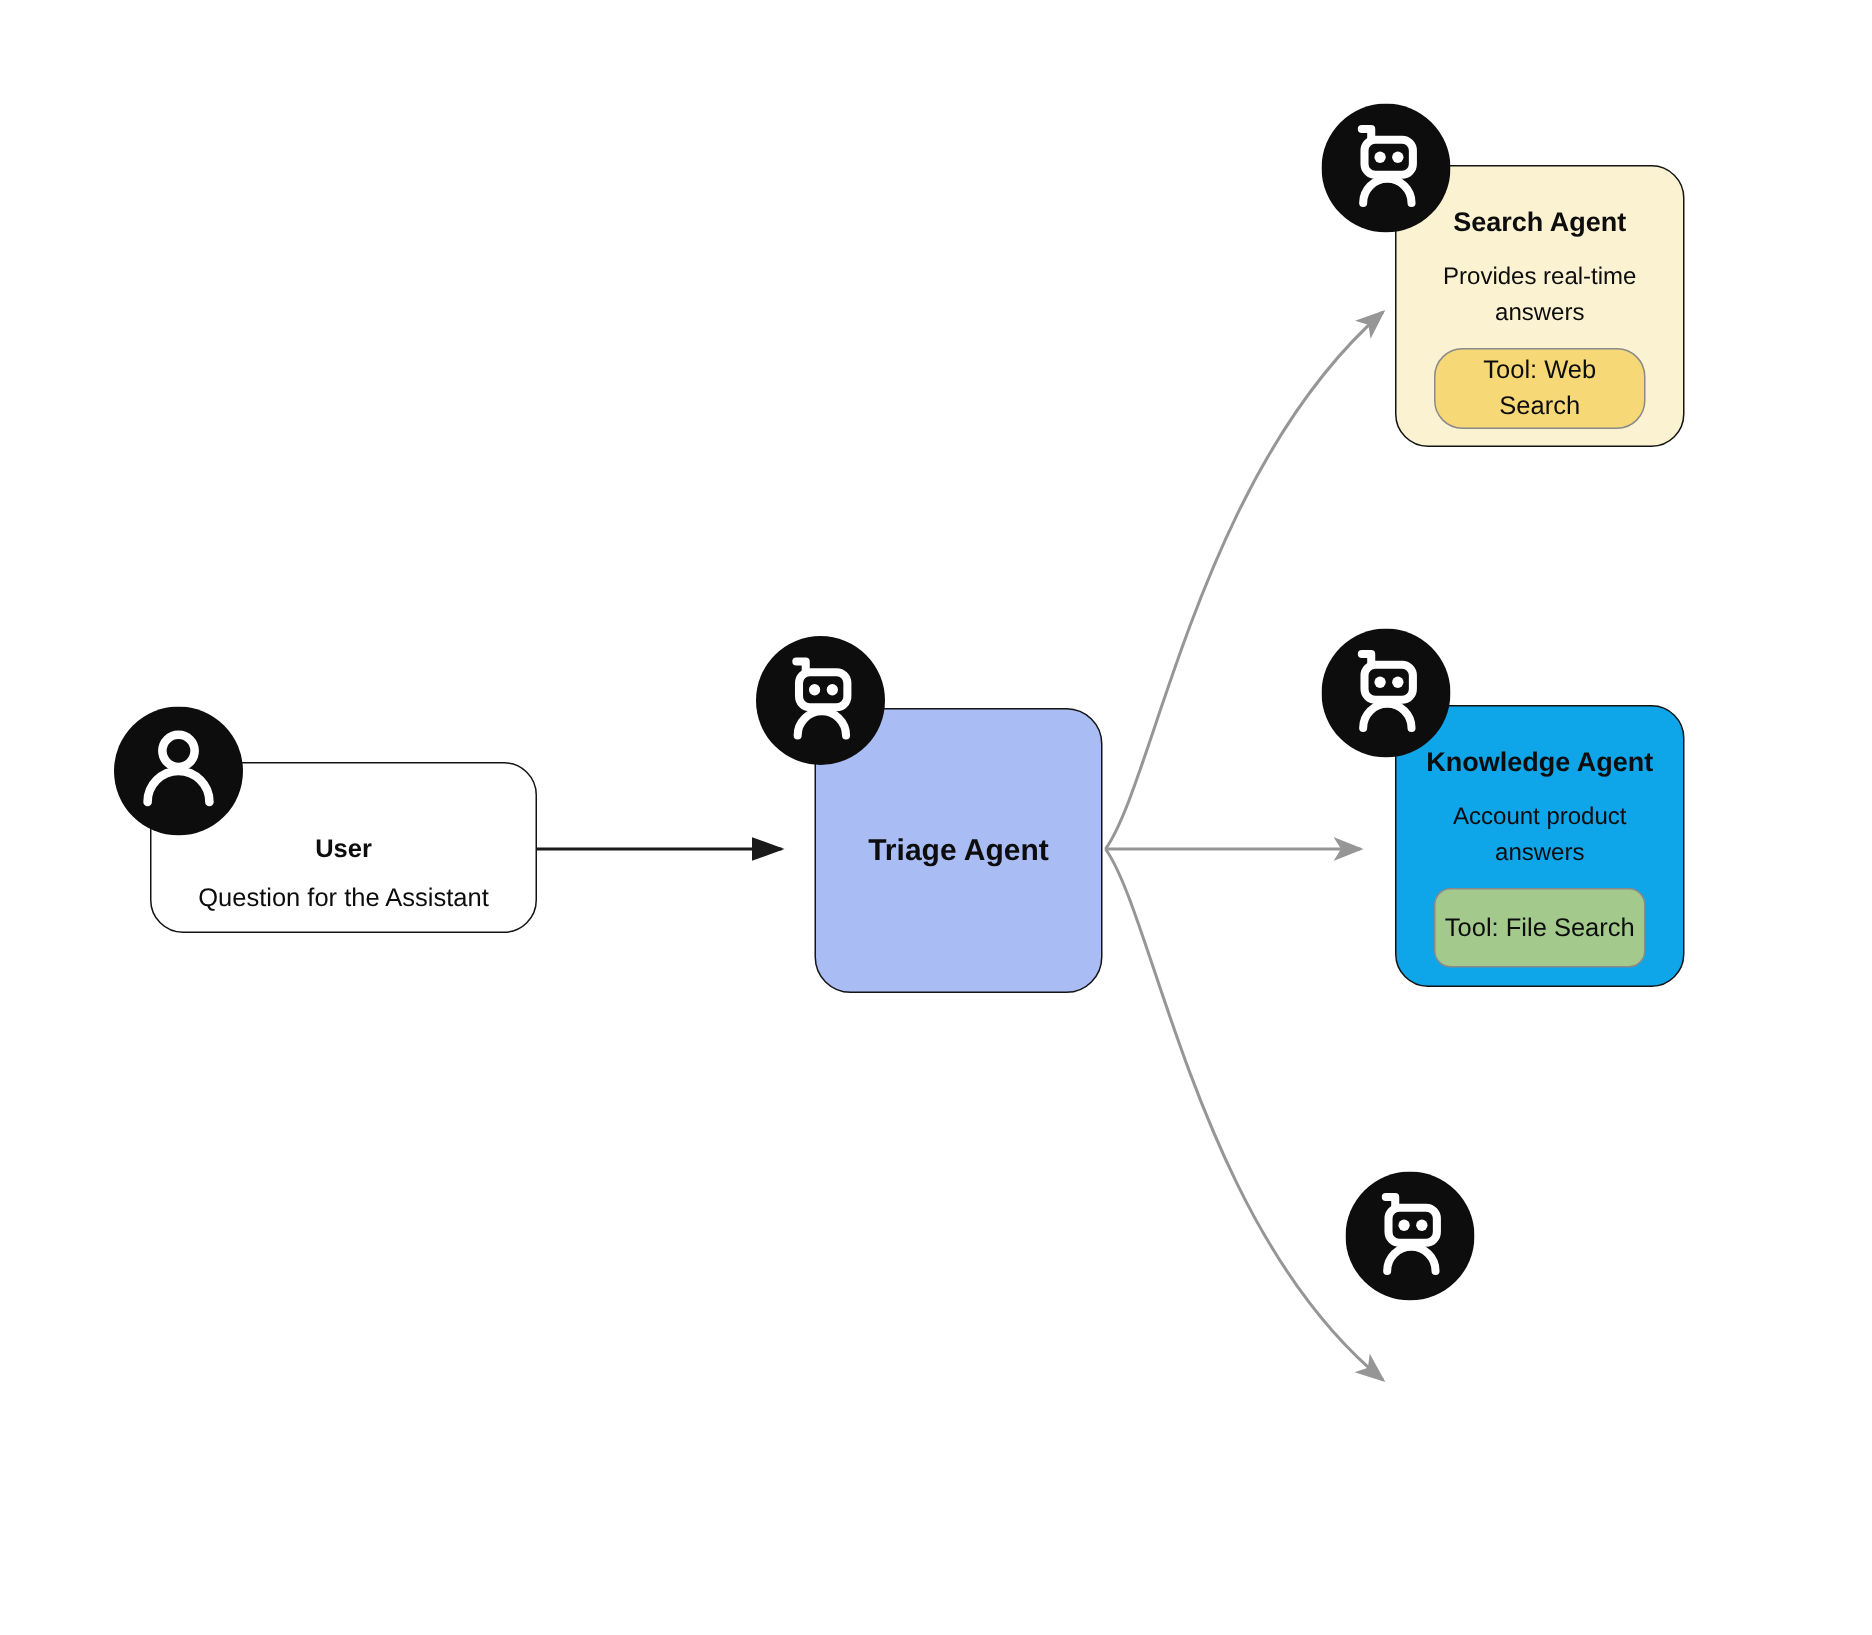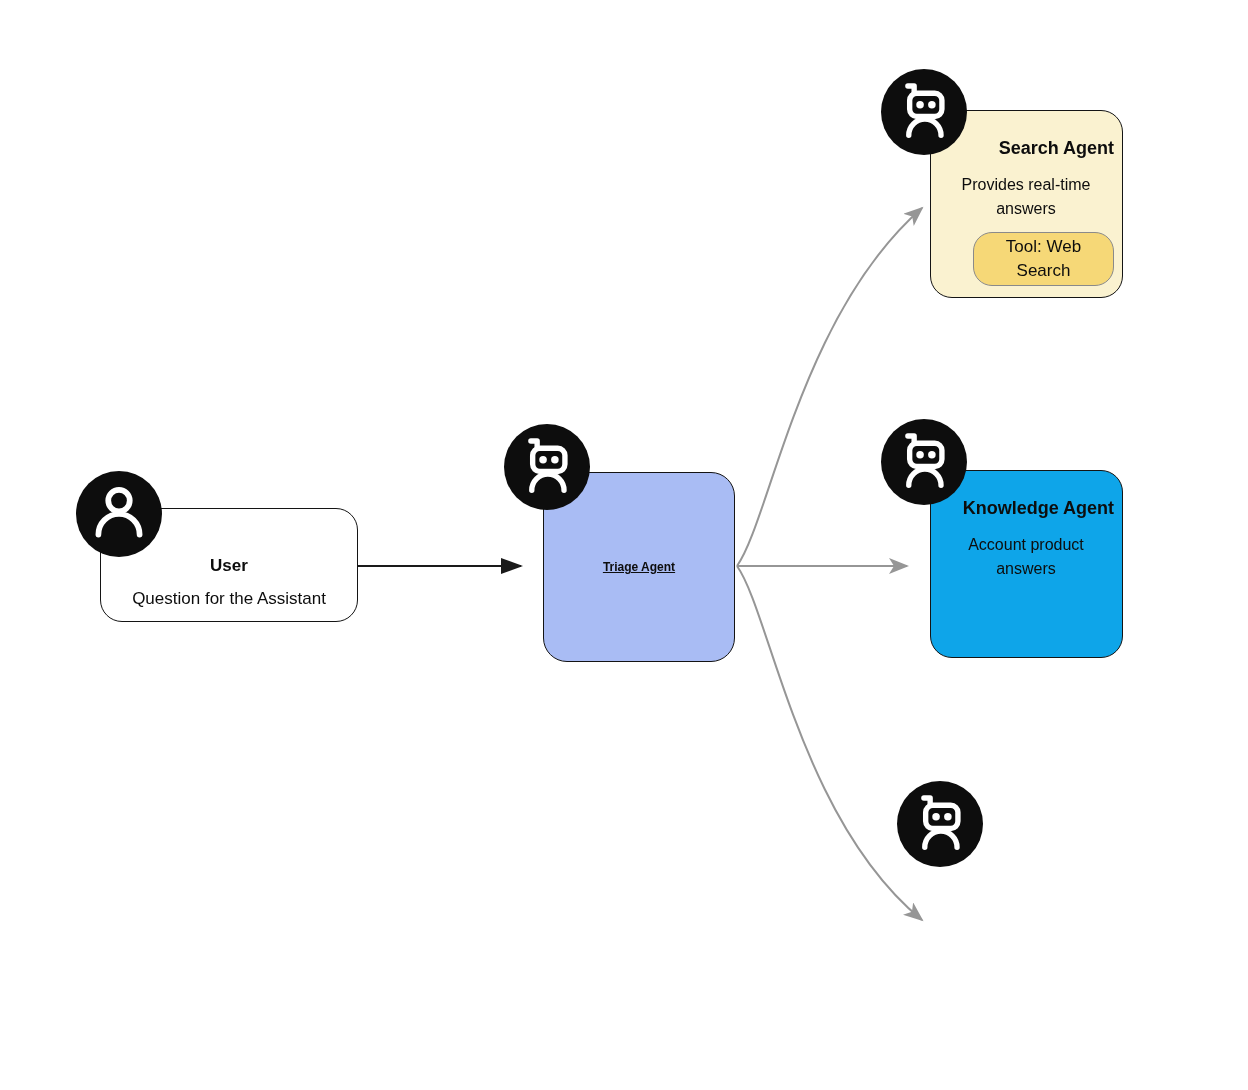--- a/index.html
+++ b/index.html
@@ -41,27 +41,27 @@
   .user-card .card-title { font-size: 17px; font-weight: 700; line-height: 24px; margin-bottom: 9px; }
   .user-card .card-desc  { font-size: 17px; line-height: 24px; }
   .triage-card {
     left: 543px; top: 472px;
     width: 192px; height: 190px;
     border-radius: 24px;
     display: flex;
     align-items: center;
     justify-content: center;
   }
-  .triage-card .card-title { font-size: 12px; font-weight: 700; text-decoration: underline; }
+  .triage-card .card-title { font-size: 20px; font-weight: 700; }
   .agent-card {
     width: 193px; height: 188px;
     padding: 25px 8px 0 8px;
     display: flex;
     flex-direction: column;
-    align-items: flex-end;
+    align-items: center;
   }
   .agent-card .card-title { font-size: 18px; font-weight: 700; line-height: 24px; margin-bottom: 13px; }
   .agent-card .card-desc  { font-size: 16px; line-height: 24px; width: 176px; }
   .agent-search    { left: 930px; top: 110px; }
   .agent-knowledge { left: 930px; top: 470px; }
   .agent-account   { left: 930px; top: 832px; }
   .tool-chip {
     box-sizing: border-box;
     width: 141px;
     min-height: 53px;
@@ -121,20 +121,23 @@
     <div class="card-title">Search Agent</div>
     <div class="card-desc">Provides real-time answers</div>
     <div class="tool-chip" style="background-color: rgb(246, 216, 119); border-radius: 19px;">
       <span>Tool: Web Search</span>
     </div>
   </div>
 
   <div class="node agent-card agent-knowledge" style="background-color: #0ea5e9;">
     <div class="card-title">Knowledge Agent</div>
     <div class="card-desc">Account product answers</div>
+    <div class="tool-chip" style="background-color: rgb(163, 201, 140);">
+      <span>Tool: File Search</span>
+    </div>
   </div>
 
 
   <div class="avatar avatar-user">
     <svg viewBox="0 0 48 48">
       <circle cx="24" cy="24" r="24" fill="#0d0d0d"></circle>
       <g stroke="#ffffff" stroke-width="3.2" fill="none" stroke-linecap="round">
         <circle cx="24" cy="16.5" r="6"></circle>
         <path d="M12.5 35.5 A 11.5 11.5 0 0 1 35.5 35.5"></path>
       </g>

